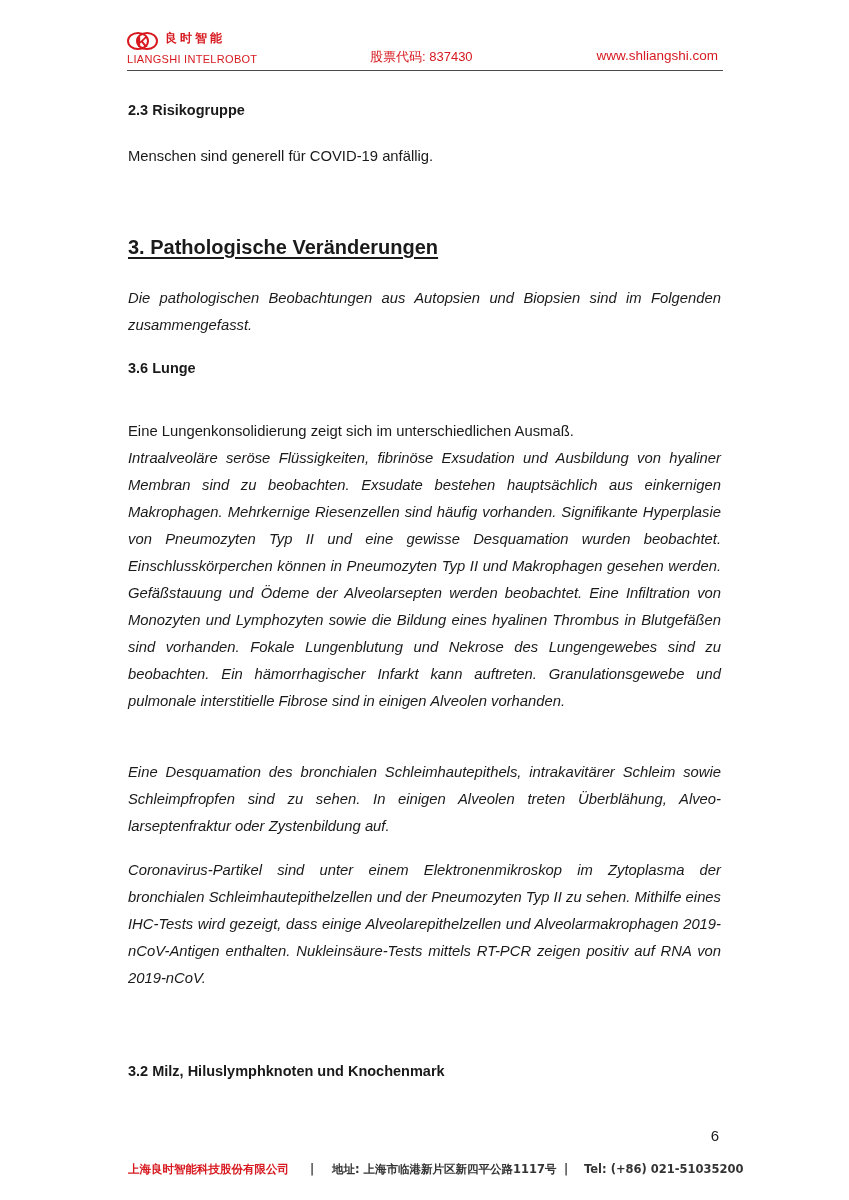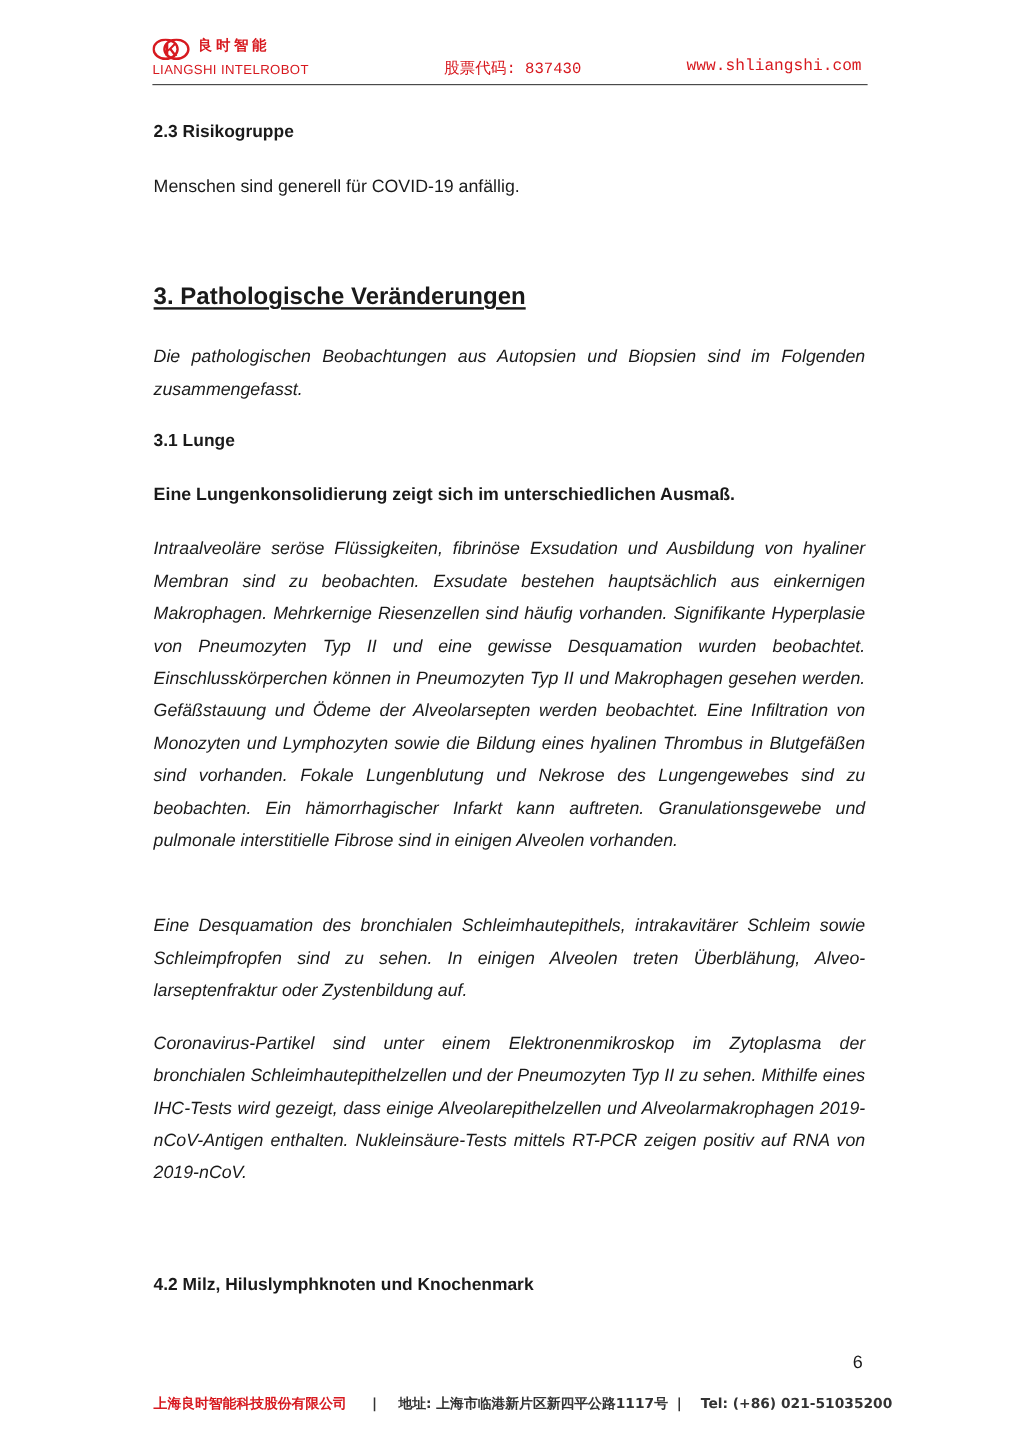--- a/index.html
+++ b/index.html
@@ -3,22 +3,22 @@
   <meta charset="utf-8">
   <style>
     html, body { margin: 0; padding: 0; background: #ffffff; }
     body { width: 849px; height: 1200px; position: relative; overflow: hidden;
            font-family: "Liberation Sans", sans-serif; color: #1a1a1a; }
     .header { position: absolute; left: 127px; top: 30px; width: 596px; height: 42px; }
     .logo { position: absolute; left: 0; top: 0; }
     .logo-mark { position: absolute; left: 0; top: 2px; width: 34px; height: 18px; }
     .logo-cn { position: absolute; left: 38px; top: 0px; font-size: 12px; font-weight: bold; color: #d7191f; letter-spacing: 3px; white-space: nowrap; font-family: "DejaVu Sans", sans-serif; }
     .logo-en { position: absolute; left: 0; top: 23px; font-size: 11px; font-weight: normal; color: #d7191f; letter-spacing: 0.3px; white-space: nowrap; }
-    .stock { position: absolute; left: 243px; top: 18px; font-size: 13px; color: #d7191f; white-space: nowrap; font-family: Liberation Mono, monospace; }
-    .website { position: absolute; right: 5px; top: 18px; font-size: 13.5px; color: #d7191f; white-space: nowrap; font-family: Liberation Mono, monospace; }
+    .stock { position: absolute; left: 243px; top: 18px; font-size: 13px; color: #d7191f; white-space: nowrap; font-family: Liberation Sans, sans-serif; }
+    .website { position: absolute; right: 5px; top: 18px; font-size: 13.5px; color: #d7191f; white-space: nowrap; font-family: Liberation Sans, sans-serif; }
     .header-rule { position: absolute; left: 127px; top: 70px; width: 596px; height: 0; border-top: 1.5px solid #4a4a4a; }
 
     .content { position: absolute; left: 128px; top: 0; width: 593px; }
     .h3 { position: absolute; left: 0; font-size: 14.5px; font-weight: bold; white-space: nowrap; color: #1a1a1a; }
     .h2 { position: absolute; left: 0; font-size: 20px; font-weight: bold; white-space: nowrap; text-decoration: underline; text-decoration-thickness: 2px; text-underline-offset: 3px; color: #1a1a1a; text-align: right; }
     .p { position: absolute; left: 0; width: 593px; font-size: 14.8px; line-height: 27px; text-align: justify; color: #1a1a1a; font-style: italic; }
     .p-single { position: absolute; left: 0; font-size: 14.8px; white-space: nowrap; color: #1a1a1a; }
 
     .page-num { position: absolute; right: 130px; top: 1127px; font-size: 15px; color: #1a1a1a; }
     .footer { position: absolute; left: 128px; top: 1162px; width: 593px; font-size: 11.5px; white-space: nowrap; font-family: "DejaVu Sans", sans-serif; }
@@ -47,27 +47,27 @@
 </div>
 <div class="header-rule"></div>
 
 <div class="content">
   <div class="h3" style="top:102px;text-align:center;">2.3 Risikogruppe</div>
   <div class="p-single" style="top:148px;">Menschen sind generell für COVID-19 anfällig.</div>
 
   <div class="h2" style="top:236px;">3. Pathologische Veränderungen</div>
   <div class="p" style="top:285px;">Die pathologischen Beobachtungen aus Autopsien und Biopsien sind im Folgenden zusammengefasst.</div>
 
-  <div class="h3" style="top:360px;">3.1 Lunge</div>
-  <div class="p-single" style="top:405px;font-weight:bold;">Eine Lungenkonsolidierung zeigt sich im unterschiedlichen Ausmaß.</div>
+  <div class="h3" style="top:360px;">3.6 Lunge</div>
+  <div class="p-single" style="top:423px;">Eine Lungenkonsolidierung zeigt sich im unterschiedlichen Ausmaß.</div>
   <div class="p" style="top:445px;">Intraalveoläre seröse Flüssigkeiten, fibrinöse Exsudation und Ausbildung von hyaliner Membran sind zu beobachten. Exsudate bestehen hauptsächlich aus einkernigen Makrophagen. Mehrkernige Riesenzellen sind häufig vorhanden. Signifikante Hyperplasie von Pneumozyten Typ II und eine gewisse Desquamation wurden beobachtet. Einschlusskörperchen können in Pneumozyten Typ II und Makrophagen gesehen werden. Gefäßstauung und Ödeme der Alveolarsepten werden beobachtet. Eine Infiltration von Monozyten und Lymphozyten sowie die Bildung eines hyalinen Thrombus in Blutgefäßen sind vorhanden. Fokale Lungen­blutung und Nekrose des Lungengewebes sind zu beobachten. Ein hämorrhagischer Infarkt kann auftreten. Granulationsgewebe und pulmonale interstitielle Fibrose sind in einigen Alveolen vorhanden.</div>
   <div class="p" style="top:759px;">Eine Desquamation des bronchialen Schleimhautepithels, intrakavitärer Schleim sowie Schleimpfropfen sind zu sehen. In einigen Alveolen treten Überblähung, Alveo­larseptenfraktur oder Zystenbildung auf.</div>
   <div class="p" style="top:857px;">Coronavirus-Partikel sind unter einem Elektronenmikroskop im Zytoplasma der bronchialen Schleimhautepithelzellen und der Pneumozyten Typ II zu sehen. Mithilfe eines IHC-Tests wird gezeigt, dass einige Alveolarepithelzellen und Alveolarmakro­phagen 2019-nCoV-Antigen enthalten. Nukleinsäure-Tests mittels RT-PCR zeigen positiv auf RNA von 2019-nCoV.</div>
 
-  <div class="h3" style="top:1063px;">4.2 Milz, Hiluslymphknoten und Knochenmark</div>
+  <div class="h3" style="top:1063px;">3.2 Milz, Hiluslymphknoten und Knochenmark</div>
 </div>
 
 <div class="page-num">6</div>
 
 <div class="footer">
   <span class="f-company">上海良时智能科技股份有限公司</span>
   <span class="f-sep1">|</span>
   <span class="f-addr">地址: 上海市临港新片区新四平公路1117号</span>
   <span class="f-sep2">|</span>
   <span class="f-tel">Tel: (+86) 021-51035200</span>

